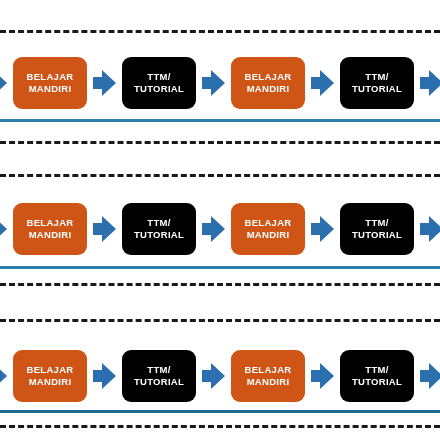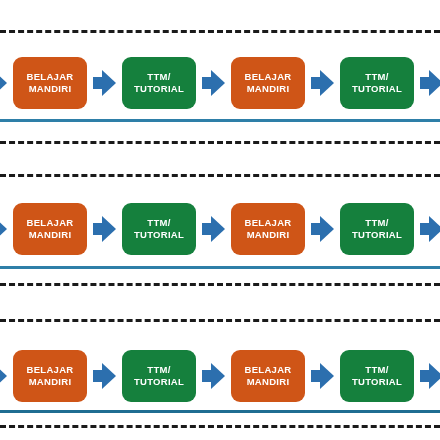--- a/index.html
+++ b/index.html
@@ -64,21 +64,21 @@
     font-weight: bold;
     letter-spacing: 0.3px;
     text-align: center;
     box-sizing: border-box;
     padding: 2px 3px;
   }
   .node.orange {
     background: #cf5517;
   }
   .node.blue {
-    background: #15803d;
+    background: #000000;
   }
   .node .l1, .node .l2 {
     display: block;
     white-space: nowrap;
   }
 
   
   .arrow {
     flex: 0 0 auto;
     width: 23px;

